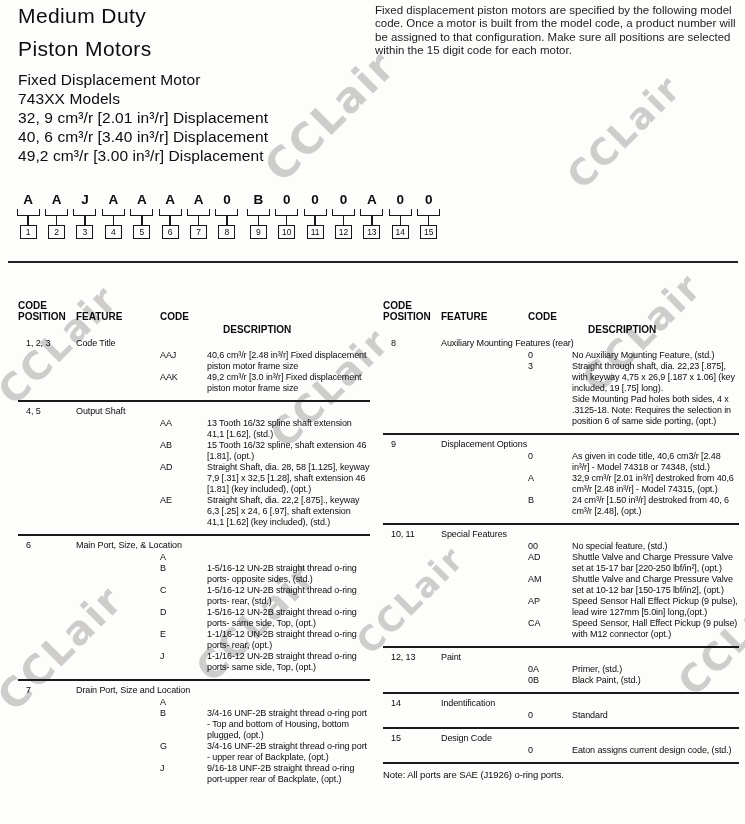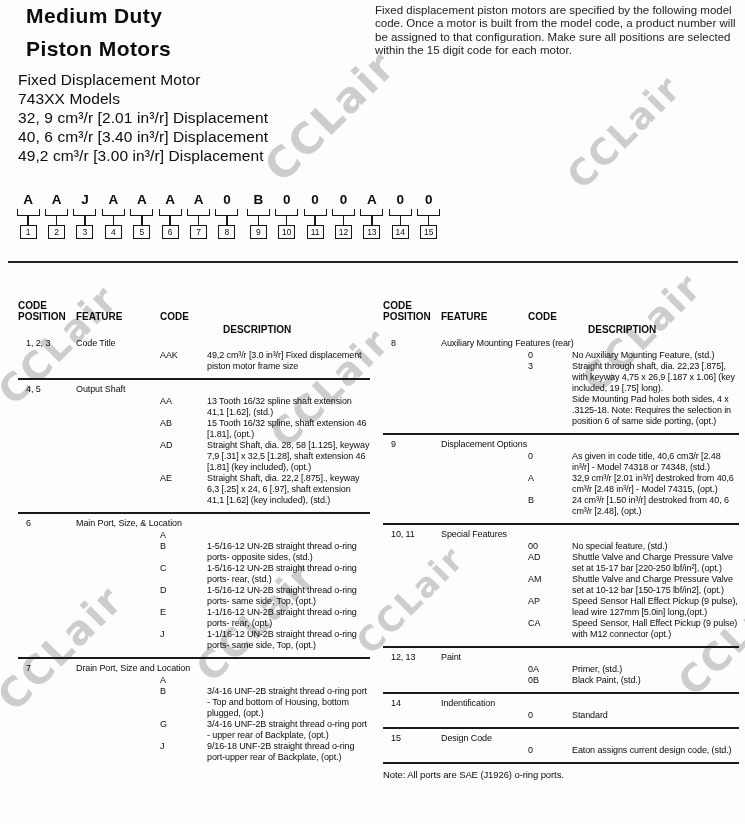--- a/index.html
+++ b/index.html
@@ -18,21 +18,21 @@
   .wm2{left:624px;top:132px;font-size:36px;}
   .wm3{left:58px; top:345px;font-size:38px;}
   .wm4{left:330px;top:388px;font-size:38px;}
   .wm5{left:642px;top:333px;font-size:38px;}
   .wm6{left:60px; top:648px;font-size:40px;}
   .wm7{left:256px;top:622px;font-size:38px;}
   .wm8{left:410px;top:600px;font-size:34px;}
   .wm9{left:738px;top:636px;font-size:38px;}
   
   .hdr { position:absolute; left:18px; top:4px; z-index:1; }
-  .hdr .t { font-size:21px; font-weight:700; letter-spacing:.4px; line-height:24px; margin-bottom:9px;margin-left:8px; }
+  .hdr .t { font-size:21px; font-weight:400; letter-spacing:.4px; line-height:24px; margin-bottom:9px; }
   .hdr .s { font-size:15.5px; font-weight:400; letter-spacing:.1px; line-height:19px; }
   
   .intro {
     position:absolute; left:375px; top:4px; width:364px; z-index:1;
     font-size:11.5px; line-height:13.4px; color:#1d1d1d;
   }
   
   .code-diagram { position:absolute; left:14px; top:192px; display:flex; z-index:1; }
   .cd-unit { width:28.4px; }
   .cd-gap { margin-left:3px; }
@@ -192,20 +192,24 @@
 POSITION</div>
         <div class="th th1">FEATURE</div>
         <div class="th th2">CODE</div>
         <div class="th th3">DESCRIPTION</div>
       </div>
       <div class="sec">
         <div class="sec-pos">1, 2, 3</div>
         <div class="sec-feat">Code Title</div>
         <div class="sec-rows">
           <div class="row">
+            <div class="row-code">AAJ</div>
+            <div class="row-desc">40,6 cm³/r [2.48 in³/r] Fixed displacement piston motor frame size</div>
+          </div>
+          <div class="row">
             <div class="row-code">AAK</div>
             <div class="row-desc">49,2 cm³/r [3.0 in³/r] Fixed displacement piston motor frame size</div>
           </div>
         </div>
       </div>
       <div class="sec">
         <div class="sec-pos">4, 5</div>
         <div class="sec-feat">Output Shaft</div>
         <div class="sec-rows">
           <div class="row">

